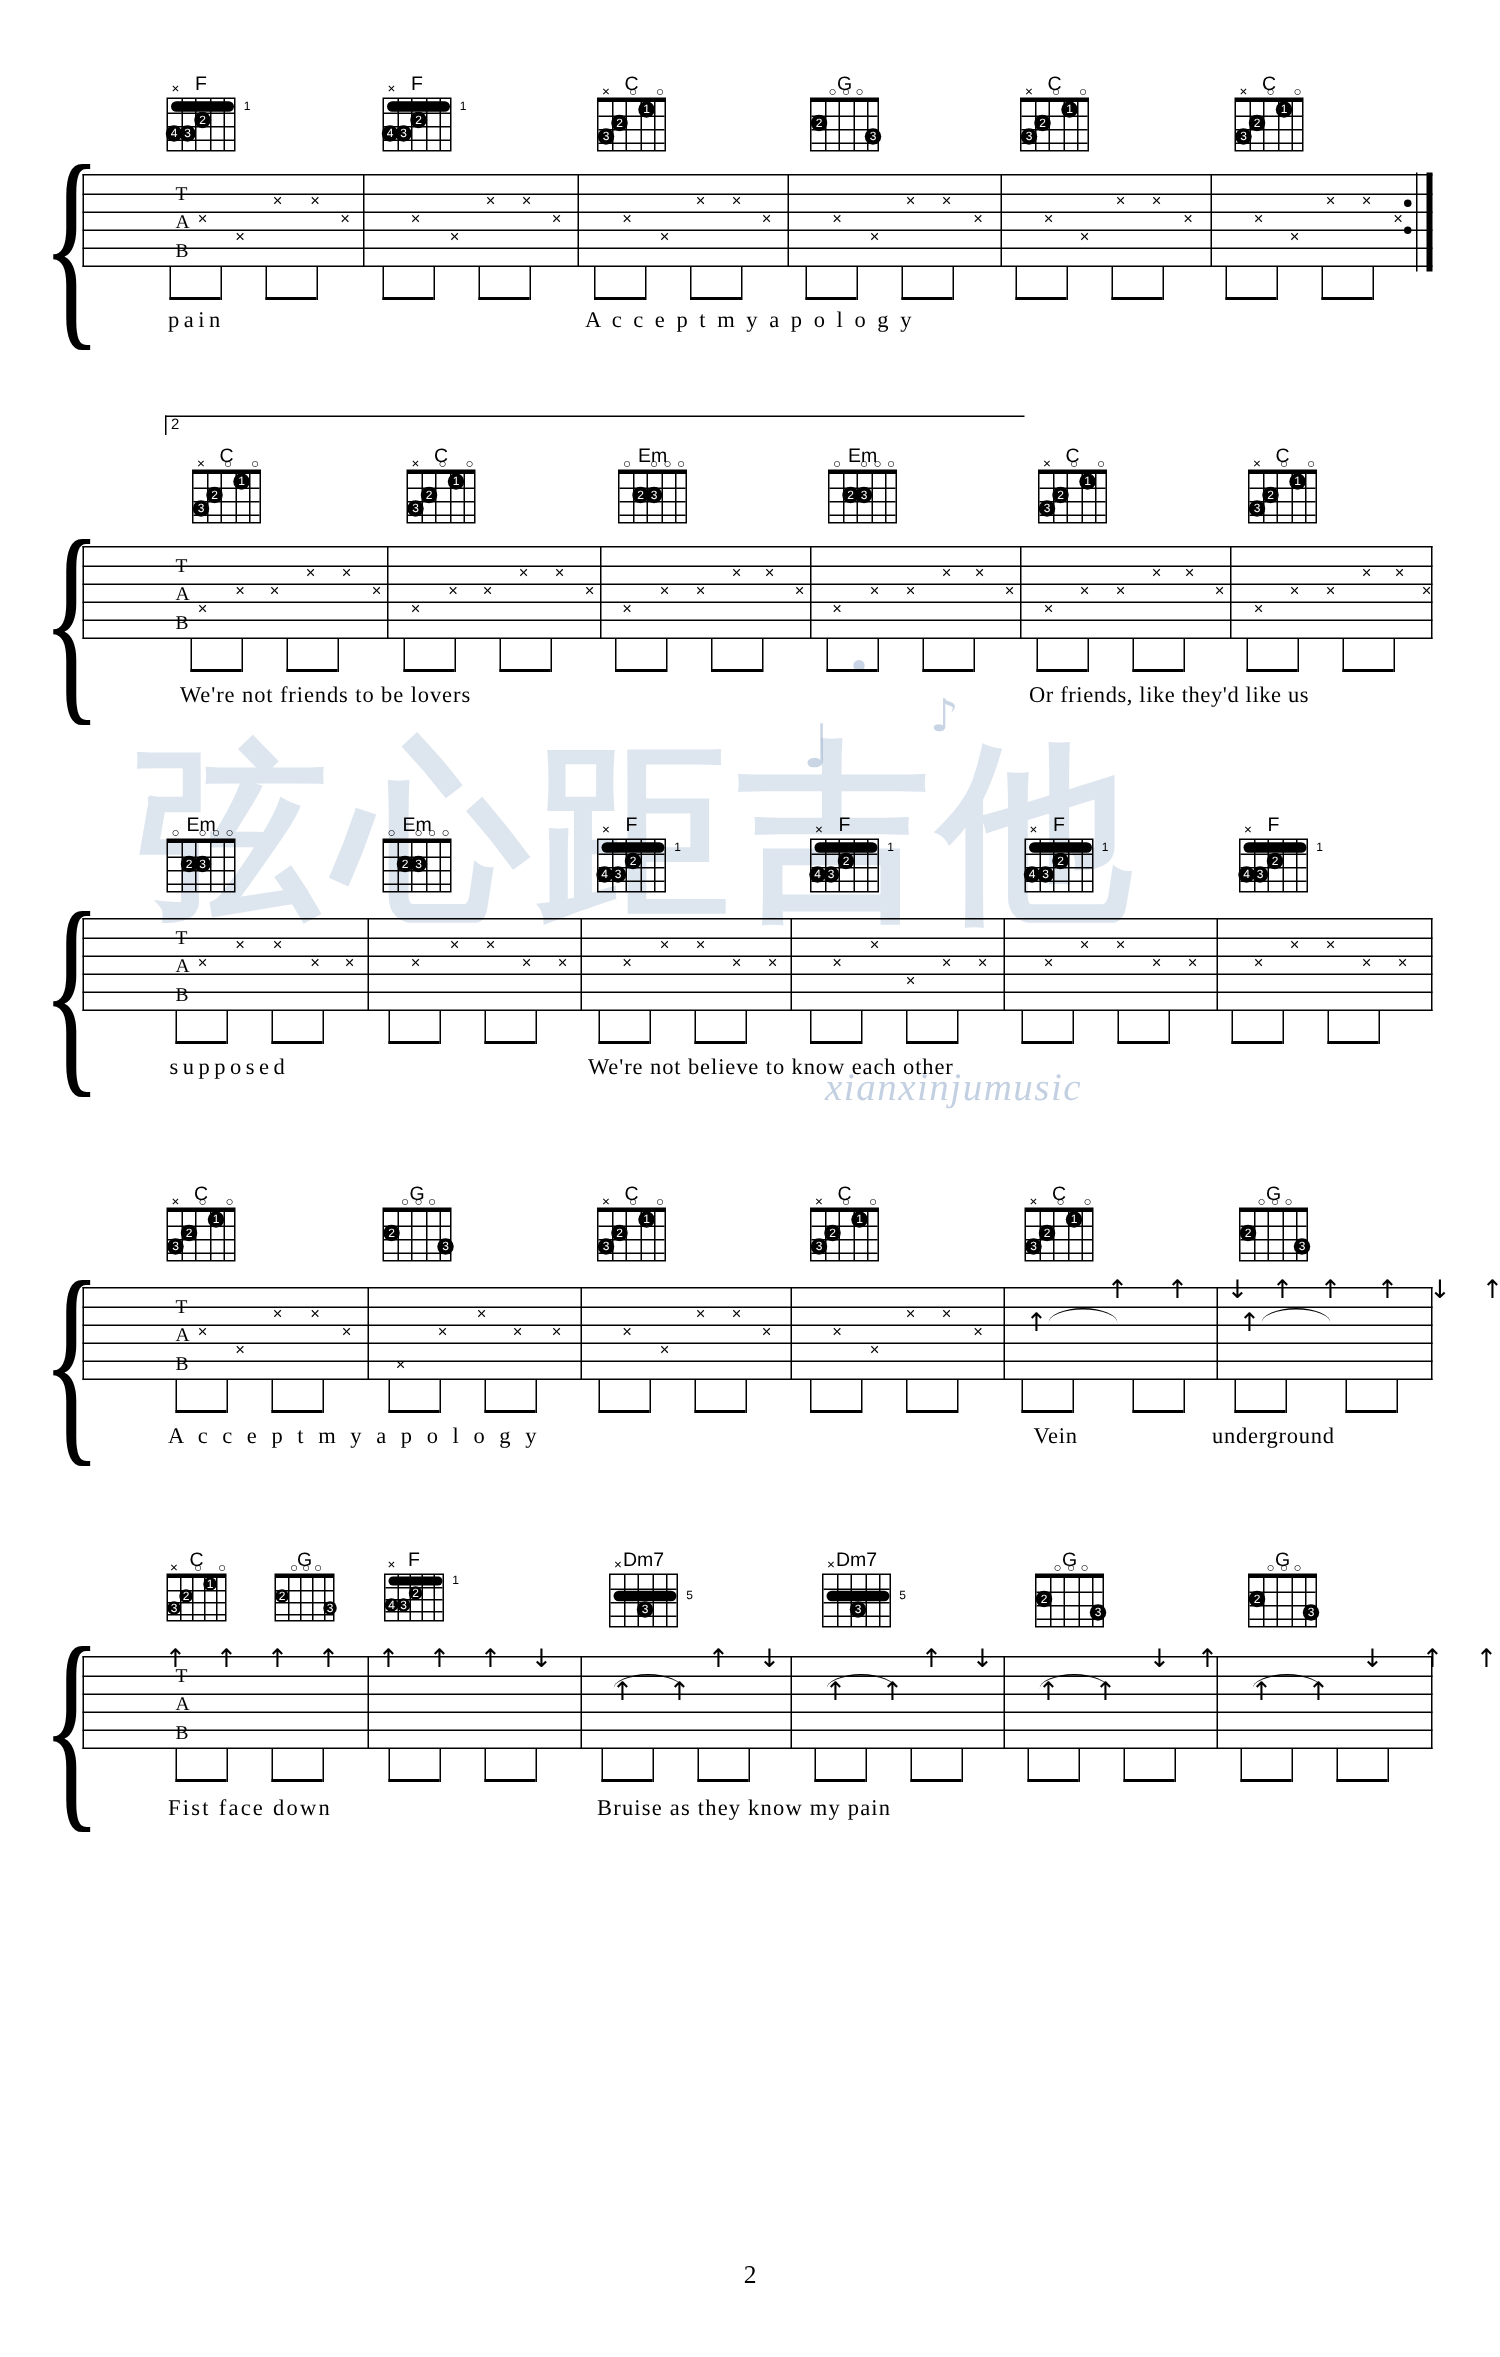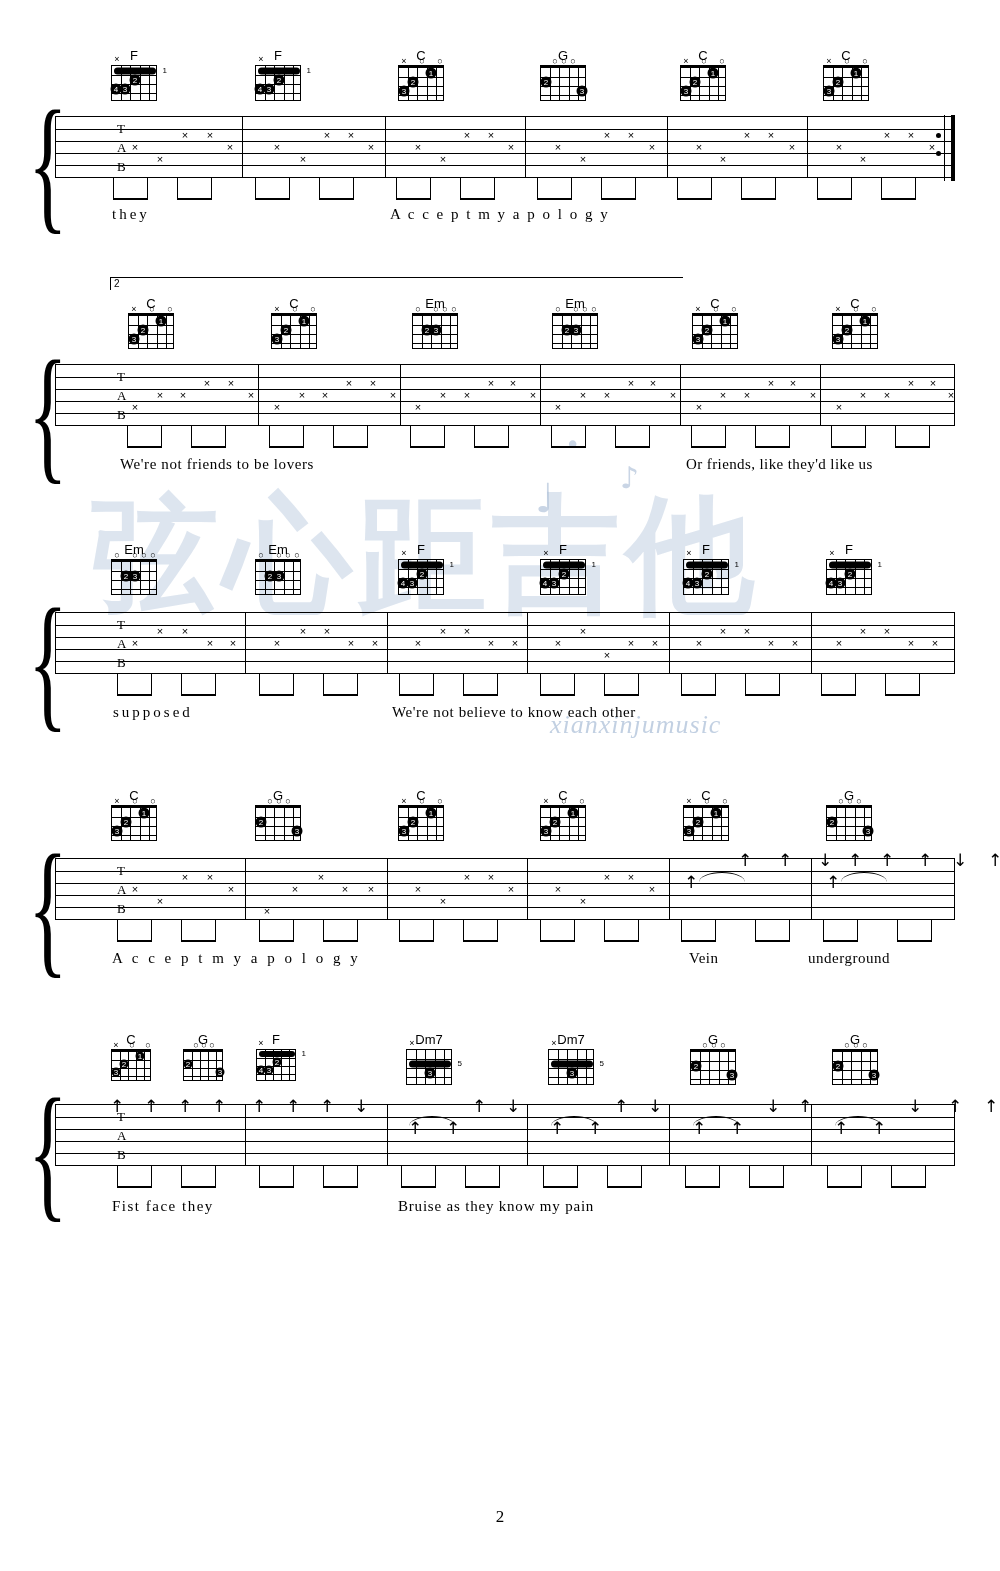--- a/index.html
+++ b/index.html
@@ -501,21 +501,21 @@
       <div class="beam" style="left:686px;top:20px;width:34px"></div>
 
       <div class="stem" style="left:762px"></div>
         <div class="stem" style="left:796px"></div>
       <div class="beam" style="left:762px;top:20px;width:34px"></div>
       <div class="stem" style="left:826px"></div>
         <div class="stem" style="left:860px"></div>
       <div class="beam" style="left:826px;top:20px;width:34px"></div>
     </div>
 
-    <div class="lyric sp" style="left:112px;top:158px;">they</div>
+    <div class="lyric sp" style="left:112px;top:158px;">pain</div>
     <div class="lyric" style="left:390px;top:158px;letter-spacing:2px;">A c c e p t   m y     a p o l o g y</div>
   </div>
 
   <div class="volta" style="left:110px;top:277px;width:572px;">
     <div class="volta-num">2</div>
   </div>
 
   <div class="system" style="left:0;top:296px;width:1000px;height:190px;">
     <div class="chordbox" style="left:122px;top:0;">
       <div class="chordname">C</div>
@@ -1390,18 +1390,18 @@
       <div class="beam" style="left:694px;top:20px;width:34px"></div>
 
       <div class="stem" style="left:772px"></div>
         <div class="stem" style="left:806px"></div>
       <div class="beam" style="left:772px;top:20px;width:34px"></div>
       <div class="stem" style="left:836px"></div>
         <div class="stem" style="left:870px"></div>
       <div class="beam" style="left:836px;top:20px;width:34px"></div>
     </div>
 
-    <div class="lyric" style="left:112px;top:166px;letter-spacing:1.5px;">Fist  face  they</div>
+    <div class="lyric" style="left:112px;top:166px;letter-spacing:1.5px;">Fist  face  down</div>
     <div class="lyric" style="left:398px;top:166px;letter-spacing:0.8px;">Bruise as they know my pain</div>
   </div>
 
   <div class="pagenum">2</div>
 </div>
 
 </body></html>

